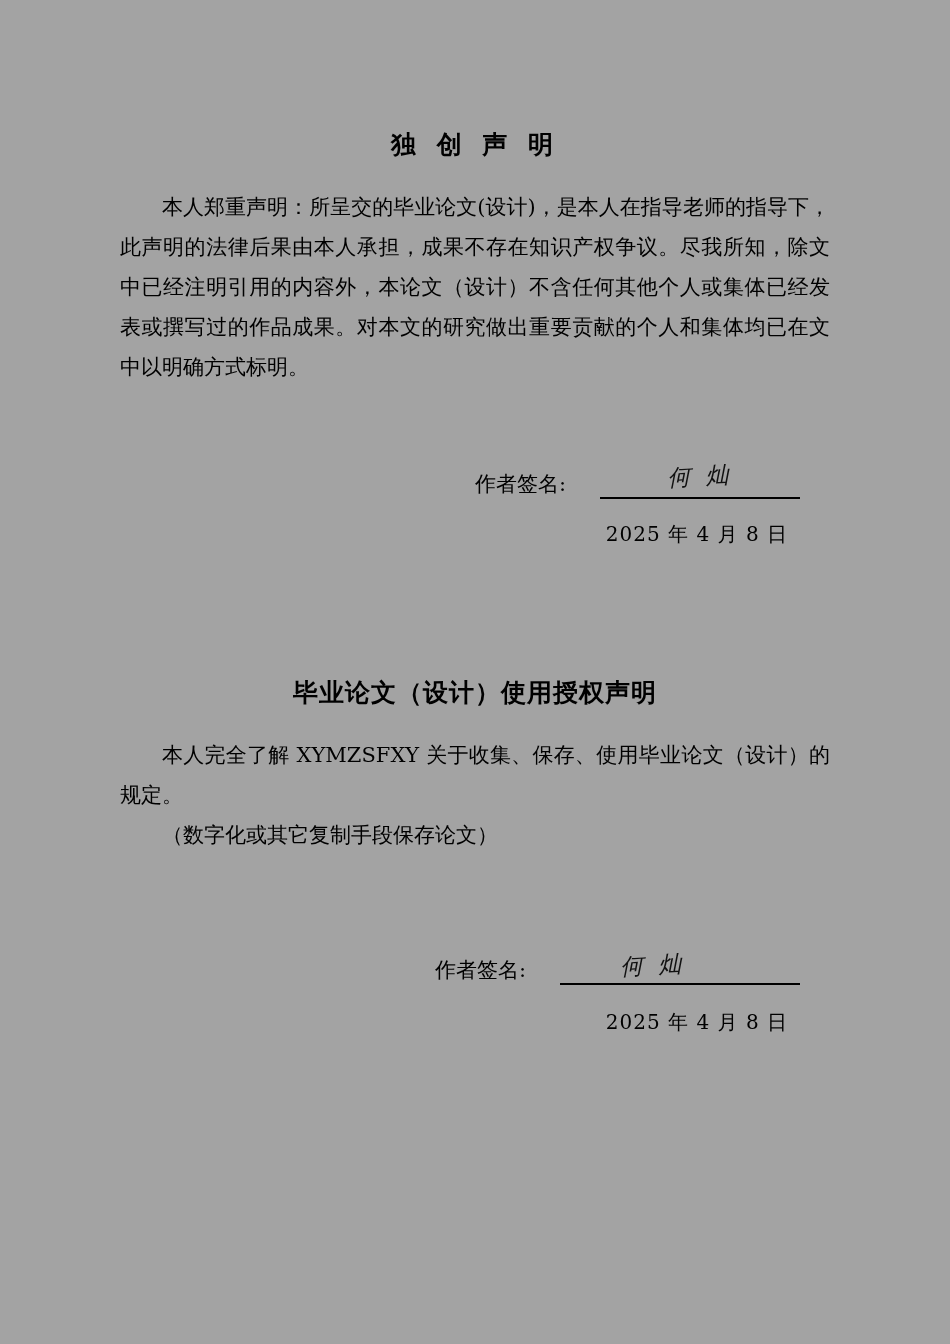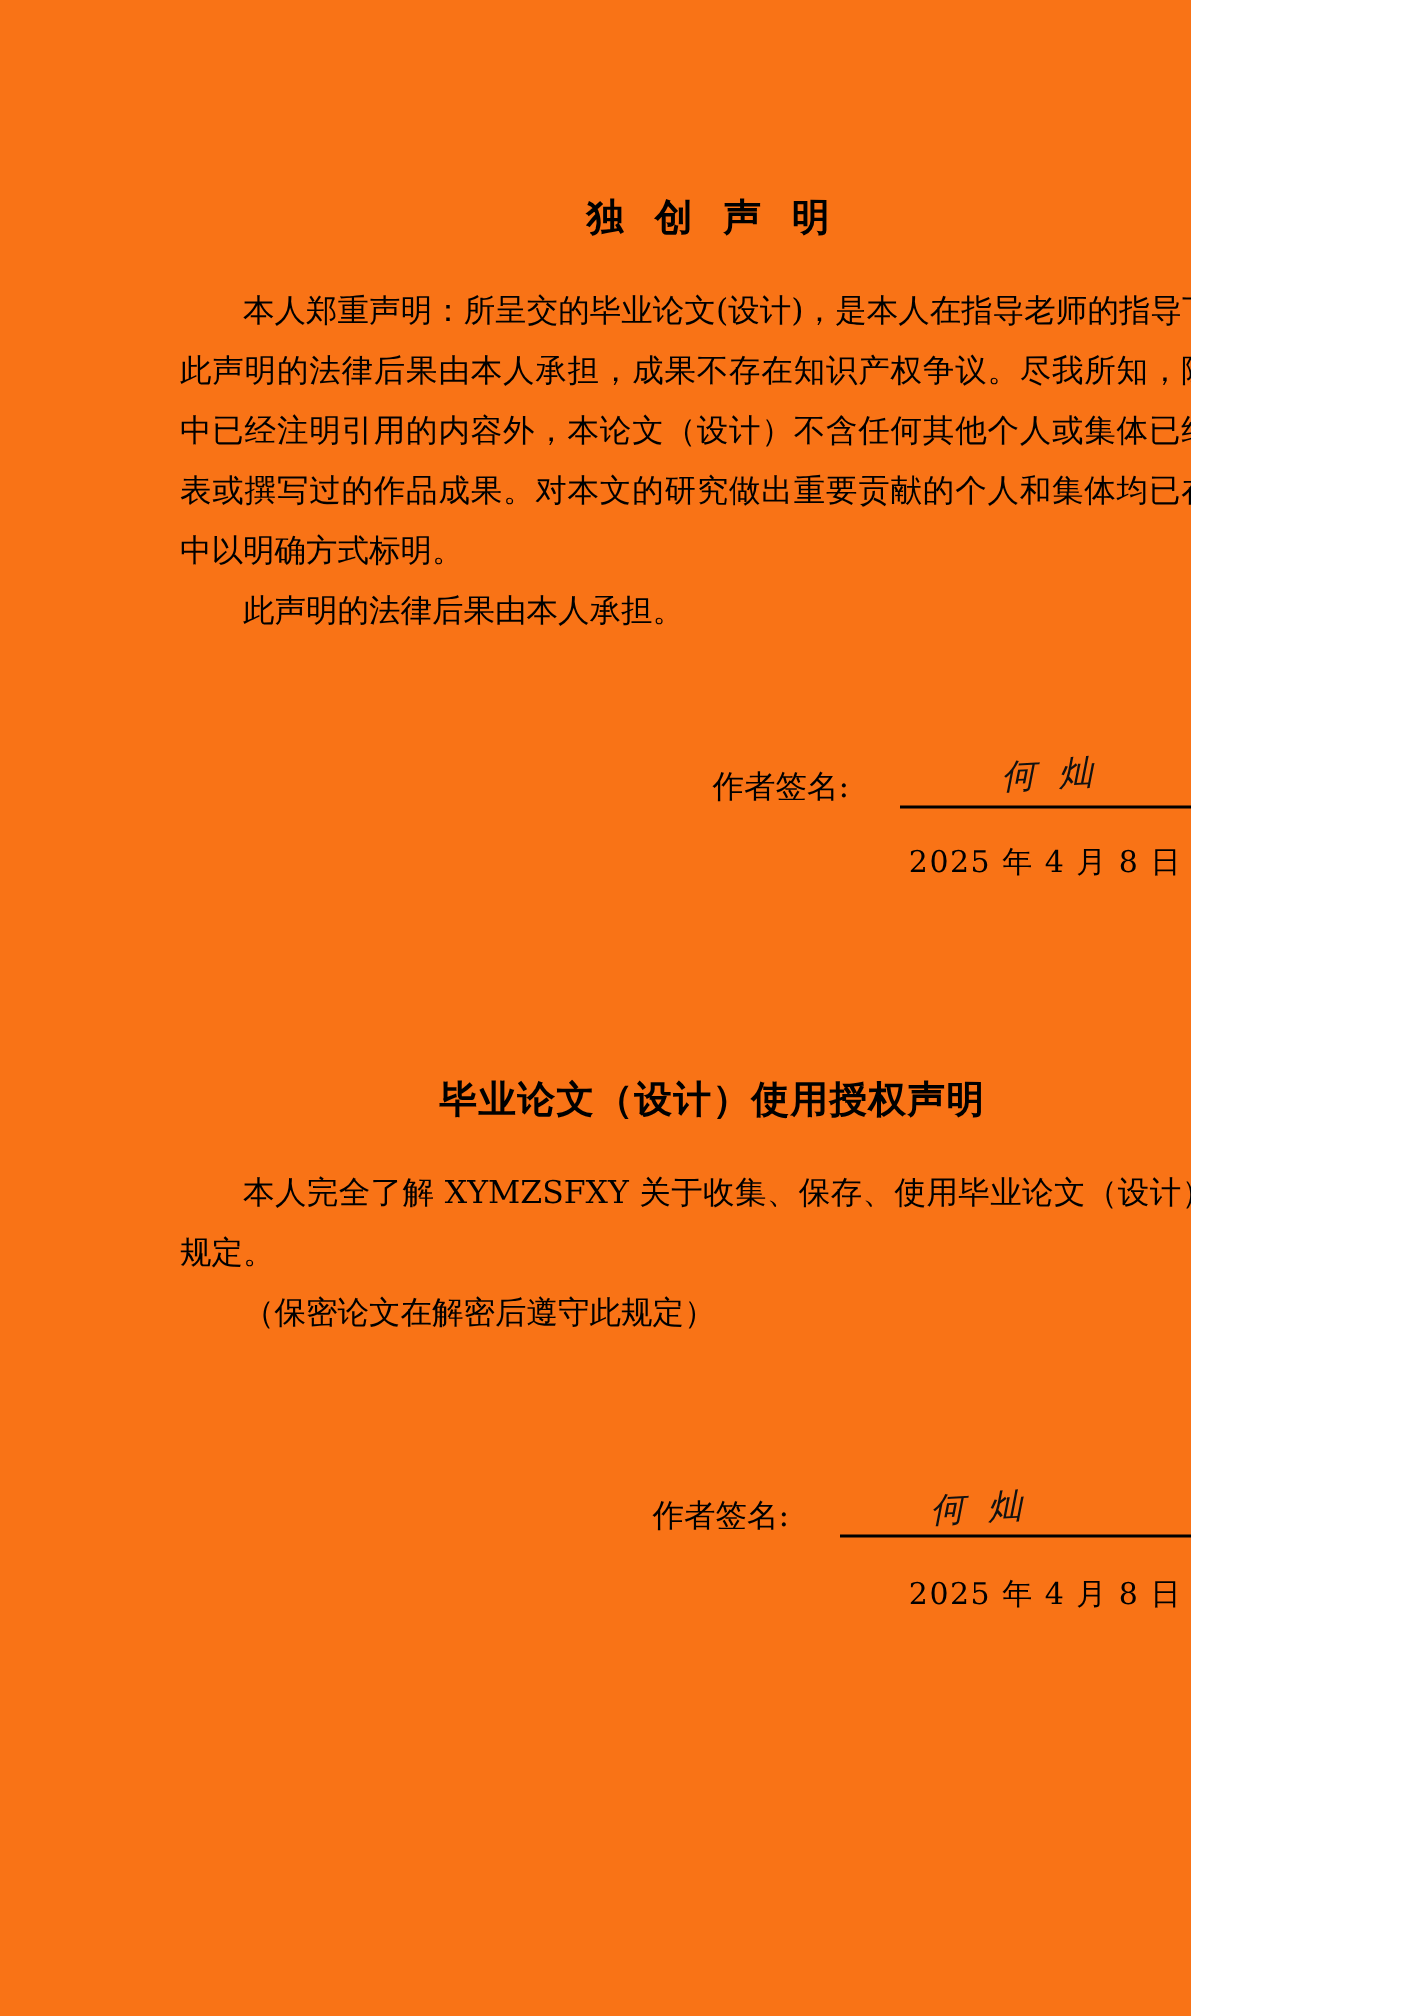--- a/index.html
+++ b/index.html
@@ -2,23 +2,23 @@
 <html><head>
 <meta charset="utf-8">
 <style>
   html, body {
     margin: 0;
     padding: 0;
     background: #ffffff;
   }
   .page {
     position: relative;
-    width: 794px;
+    width: 950px;
     height: 1344px;
-    background: #f97316;
+    background: #a3a3a3;
     font-family: "DejaVu Serif", "Liberation Serif", serif;
     color: #000000;
     overflow: hidden;
   }
   .content {
     position: absolute;
     left: 120px;
     top: 0;
     width: 710px;
   }
@@ -89,41 +89,40 @@
 <body>
 
 <div class="page">
   <div class="content">
 
     <div style="padding-top:128px;">
       <h1 class="section-title">独 创 声 明</h1>
 
       <p class="para" style="margin-top:26px;">本人郑重声明：所呈交的毕业论文(设计)，是本人在指导老师的指导下，此声明的法律后果由本人承担，成果不存在知识产权争议。尽我所知，除文中已经注明引用的内容外，本论文（设计）不含任何其他个人或集体已经发表或撰写过的作品成果。对本文的研究做出重要贡献的个人和集体均已在文中以明确方式标明。</p>
 
-      <p class="para">此声明的法律后果由本人承担。</p>
 
       <div class="signature-row" style="margin-top:78px;">
         <span class="sig-label">作者签名:</span>
         <span class="sig-line" style="width:200px;">
           <span class="sig-hand">何 灿</span>
         </span>
       </div>
 
       <div class="date-row" style="margin-top:22px;">
         <span class="d">2025 年 4 月 8 日</span>
       </div>
     </div>
 
     <div style="padding-top:128px;">
       <h1 class="section-title sub">毕业论文（设计）使用授权声明</h1>
 
       <p class="para" style="margin-top:26px;">本人完全了解 XYMZSFXY 关于收集、保存、使用毕业论文（设计）的规定。</p>
 
 
-      <p class="para">（保密论文在解密后遵守此规定）</p>
+      <p class="para">（数字化或其它复制手段保存论文）</p>
 
       <div class="signature-row" style="margin-top:96px;">
         <span class="sig-label">作者签名:</span>
         <span class="sig-line" style="width:240px;">
           <span class="sig-hand" style="left:60px;right:0;text-align:left;">何 灿</span>
         </span>
       </div>
 
       <div class="date-row" style="margin-top:24px;">
         <span class="d">2025 年 4 月 8 日</span>

